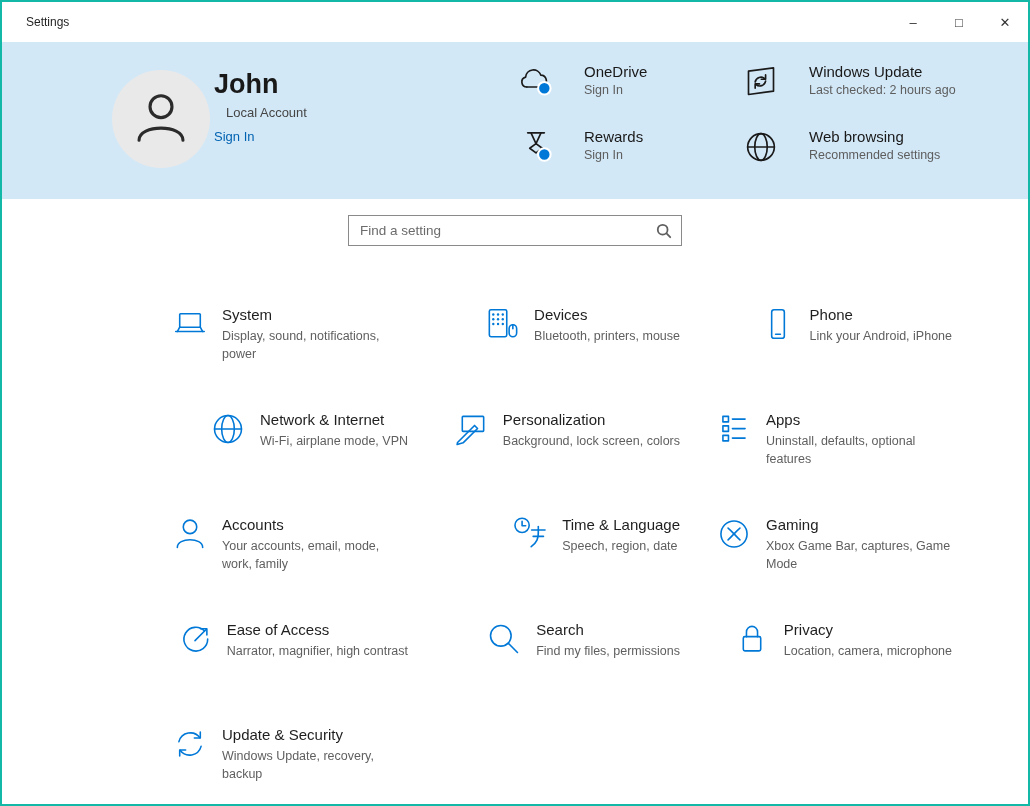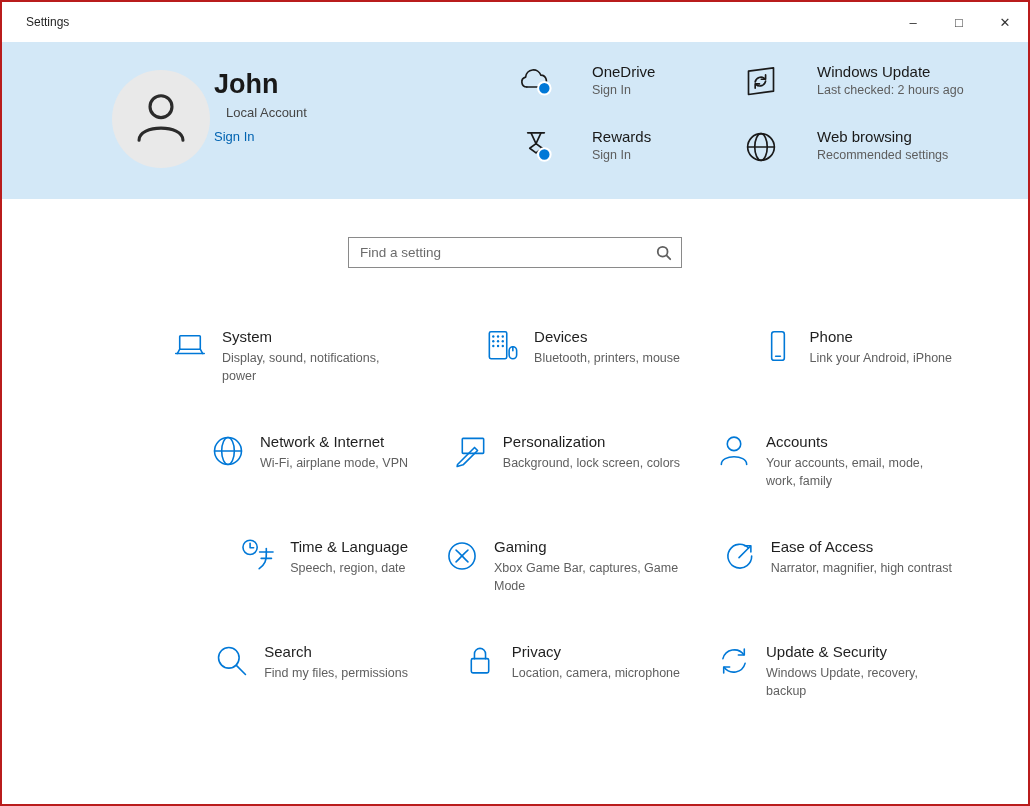--- a/index.html
+++ b/index.html
@@ -1,19 +1,19 @@
 <!DOCTYPE html>
 <html><head>
 <meta charset="utf-8">
 <style>
   * { margin:0; padding:0; box-sizing:border-box; }
   html,body { background:#ffffff; font-family:"Liberation Sans", sans-serif; }
   .window {
     position:relative; width:1030px; height:806px;
-    border:2px solid #b91c1c; background:#ffffff; overflow:hidden;
+    border:2px solid #14b8a6; background:#ffffff; overflow:hidden;
   }
   
   .titlebar { position:relative; height:40px; background:#ffffff; display:flex; align-items:center; }
   .titlebar .title { padding-left:24px; font-size:12px; color:#1f1f1f; }
   .win-controls { position:absolute; right:0; top:0; display:flex; }
   .win-btn {
     width:46px; height:40px; border:none; background:transparent;
     font-size:13px; color:#333; display:flex; align-items:center; justify-content:center; cursor:pointer;
     font-family:"Liberation Sans", sans-serif;
   }
@@ -24,29 +24,29 @@
     width:98px; height:98px; border-radius:50%; background:#e9e9e9;
     display:flex; align-items:center; justify-content:center; flex:0 0 auto;
   }
   .avatar svg { width:62px; height:62px; stroke:#2b2b2b; fill:none; stroke-width:2.4; stroke-linecap:round; }
   .user-name { font-size:27px; font-weight:700; color:#191919; line-height:1.05; }
   .user-type { font-size:13px; color:#454545; margin-top:7px;margin-left:12px; }
   .user-signin { font-size:13px; color:#0063b1; margin-top:9px; cursor:pointer; display:inline-block; }
   .quick-col { position:absolute; top:20px; display:grid; grid-auto-rows:65px; }
   .quick-col.c1 { left:514px; }
   .quick-col.c2 { left:739px; }
-  .quick-item { display:flex; align-items:flex-start; cursor:pointer;gap:8px; }
+  .quick-item { display:flex; align-items:flex-start; cursor:pointer; }
   .qicon { width:40px; height:40px; margin-right:28px; flex:0 0 auto; }
   .qicon svg { width:40px; height:40px; stroke:#1a1a1a; fill:none; stroke-width:2; stroke-linecap:round; stroke-linejoin:round; }
   .q-title { font-size:15px; color:#191919; padding-top:1px; }
   .q-sub { font-size:12.5px; color:#5d5d5d; margin-top:4px; line-height:1.3; max-width:136px; }
   .q-sub.narrow { max-width:100px;text-align:right; }
   
   .main { background:#ffffff; height:605px; }
-  .search-row { display:flex; justify-content:center; padding-top:38px; }
+  .search-row { display:flex; justify-content:center; padding-top:16px; }
   .search-box {
     position:relative; width:334px; height:31px; background:#fff;
     border:1px solid #8a8a8a;
   }
   .search-box input {
     width:100%; height:100%; border:none; outline:none; background:transparent;
     font-size:13.5px; color:#1f1f1f; padding:0 34px 0 11px;
     font-family:"Liberation Sans", sans-serif;
   }
   .search-box input::placeholder { color:#6b6b6b; opacity:1; }
@@ -245,20 +245,34 @@
             <rect x="13" y="8" width="27" height="19" rx="1"></rect>
             <path d="M7 41 L28.5 19.5 l3.8 3.8 L14 41.5 l-7.5 2z"></path>
           </svg>
         </span>
         <span class="tile-text">
           <span class="tile-title">Personalization</span>
           <span class="tile-sub">Background, lock screen, colors</span>
         </span>
       </div>
 
+      <div class="tile">
+        <span class="tic">
+          <svg viewBox="0 0 48 48">
+            <rect x="10" y="8" width="7" height="7"></rect>
+            <rect x="10" y="20" width="7" height="7"></rect>
+            <rect x="10" y="32" width="7" height="7"></rect>
+            <path d="M22 11.5 h16 M22 23.5 h16 M22 35.5 h16"></path>
+          </svg>
+        </span>
+        <span class="tile-text">
+          <span class="tile-title">Apps</span>
+          <span class="tile-sub">Uninstall, defaults, optional features</span>
+        </span>
+      </div>
 
       <div class="tile">
         <span class="tic">
           <svg viewBox="0 0 48 48">
             <circle cx="24" cy="15" r="8.5"></circle>
             <path d="M8 41 c0-13 32-13 32 0"></path>
           </svg>
         </span>
         <span class="tile-text">
           <span class="tile-title">Accounts</span>

